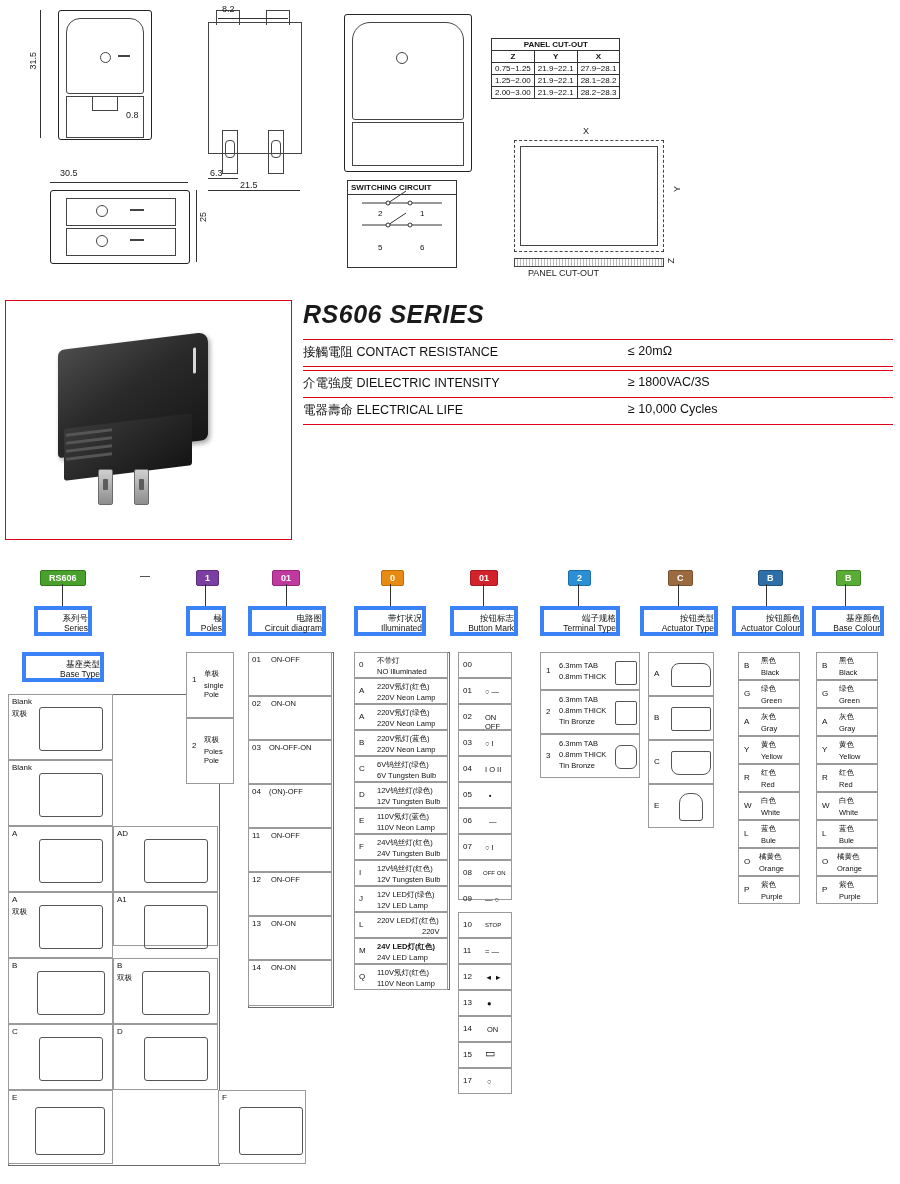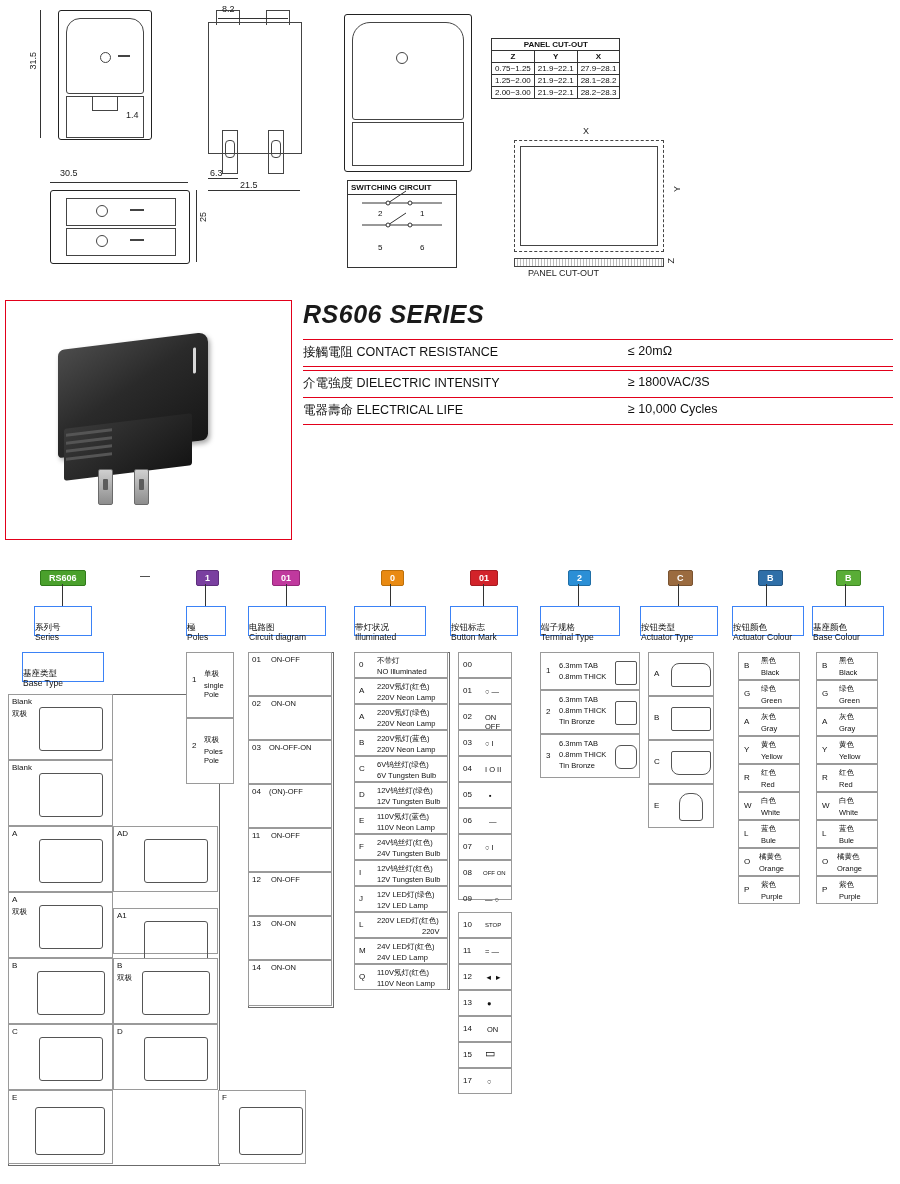--- a/index.html
+++ b/index.html
@@ -58,40 +58,40 @@
   .tag.green{background:#4aa02c;border:1px solid #2f7a19;}
   .tag.purple{background:#7a3fa0;border:1px solid #5d2e7c;}
   .tag.magenta{background:#c0399e;border:1px solid #95277a;}
   .tag.orange{background:#e98a12;border:1px solid #bb6f0a;}
   .tag.red{background:#d2232a;border:1px solid #a51b21;}
   .tag.blue{background:#2b8fd6;border:1px solid #1f6ea6;}
   .tag.brown{background:#9b6b3f;border:1px solid #7a5330;}
   .tag.steel{background:#2f6fa8;border:1px solid #23547f;}
   .tag.lgreen{background:#59ad36;border:1px solid #3d8522;}
   .box{position:absolute;border:1px solid #6b6b6b;background:#fff;}
-  .hdrbox{position:absolute;border:1px solid #3b82f6;background:#fff;text-align:left;font-size:8.5px;line-height:10px;padding-top:15px;box-sizing:border-box;}
+  .hdrbox{position:absolute;border:4px solid #3b82f6;background:#fff;text-align:right;font-size:8.5px;line-height:10px;padding-top:3px;box-sizing:border-box;}
   .cellbox{position:absolute;border:1px solid #9a9a9a;background:#fff;box-sizing:border-box;font-size:7.5px;}
   .lbl2{position:absolute;font-size:7.5px;line-height:9px;}
   .code{position:absolute;font-size:8px;font-weight:normal;}
 </style>
 </head>
 <body>
 
 <div id="drawing">
 
   <div class="sw-outline abs" style="left:58px;top:10px;width:92px;height:128px;"></div>
   <div class="abs" style="left:66px;top:18px;width:76px;height:74px;border:1px solid #444;border-radius:14px 14px 3px 3px;background:#fff;"></div>
   <div class="abs" style="left:100px;top:52px;width:9px;height:9px;border:1px solid #444;border-radius:50%;"></div>
   <div class="abs" style="left:118px;top:55px;width:12px;height:2px;background:#444;"></div>
   <div class="abs" style="left:66px;top:96px;width:76px;height:40px;border:1px solid #444;"></div>
   <div class="abs" style="left:92px;top:96px;width:24px;height:14px;border:1px solid #444;border-top:none;"></div>
 
   <div class="line-v" style="left:40px;top:10px;height:128px;"></div>
   <div class="abs vtxt dimtxt" style="left:28px;top:52px;">31.5</div>
-  <div class="abs dimtxt" style="left:126px;top:110px;">1.4</div>
+  <div class="abs dimtxt" style="left:126px;top:110px;">0.8</div>
   <div class="line-h" style="left:50px;top:182px;width:138px;"></div>
   <div class="abs dimtxt" style="left:60px;top:168px;">30.5</div>
 
   <div class="sw-outline abs" style="left:50px;top:190px;width:138px;height:72px;"></div>
   <div class="abs" style="left:66px;top:198px;width:108px;height:26px;border:1px solid #444;"></div>
   <div class="abs" style="left:66px;top:228px;width:108px;height:26px;border:1px solid #444;"></div>
   <div class="abs" style="left:96px;top:205px;width:10px;height:10px;border:1px solid #444;border-radius:50%;"></div>
   <div class="abs" style="left:130px;top:209px;width:14px;height:2px;background:#444;"></div>
   <div class="abs" style="left:96px;top:235px;width:10px;height:10px;border:1px solid #444;border-radius:50%;"></div>
   <div class="abs" style="left:130px;top:239px;width:14px;height:2px;background:#444;"></div>
@@ -289,21 +289,21 @@
   </div>
   <div class="cellbox" style="left:113px;top:266px;width:105px;height:66px;">
     <div class="code" style="left:3px;top:2px;">AD</div>
     <div class="abs" style="left:30px;top:12px;width:62px;height:42px;border:1px solid #555;border-radius:3px;"></div>
   </div>
   <div class="cellbox" style="left:8px;top:332px;width:105px;height:66px;">
     <div class="code" style="left:3px;top:2px;">A</div>
     <div class="lbl2" style="left:3px;top:14px;">双极</div>
     <div class="abs" style="left:30px;top:12px;width:62px;height:42px;border:1px solid #555;border-radius:3px;"></div>
   </div>
-  <div class="cellbox" style="left:113px;top:348px;width:105px;height:46px;">
+  <div class="cellbox" style="left:113px;top:332px;width:105px;height:54px;">
     <div class="code" style="left:3px;top:2px;">A1</div>
     <div class="abs" style="left:30px;top:12px;width:62px;height:42px;border:1px solid #555;border-radius:3px;"></div>
   </div>
   <div class="cellbox" style="left:8px;top:398px;width:105px;height:66px;">
     <div class="code" style="left:3px;top:2px;">B</div>
     <div class="abs" style="left:28px;top:12px;width:66px;height:42px;border:1px solid #555;border-radius:3px;"></div>
   </div>
   <div class="cellbox" style="left:113px;top:398px;width:105px;height:66px;">
     <div class="code" style="left:3px;top:2px;">B</div>
     <div class="lbl2" style="left:3px;top:14px;">双极</div>
@@ -422,21 +422,21 @@
     <div class="lbl2" style="left:22px;top:3px;">12V LED灯(绿色)</div>
     <div class="lbl2" style="left:22px;top:14px;">12V LED Lamp</div>
   </div>
   <div class="cellbox" style="left:354px;top:352px;width:94px;height:26px;">
     <div class="code" style="left:4px;top:7px;">L</div>
     <div class="lbl2" style="left:22px;top:3px;">220V LED灯(红色)</div>
     <div class="lbl2" style="left:22px;top:14px;margin-left:45px;">220V LED Lamp</div>
   </div>
   <div class="cellbox" style="left:354px;top:378px;width:94px;height:26px;">
     <div class="code" style="left:4px;top:7px;">M</div>
-    <div class="lbl2" style="left:22px;top:3px;">24V LED灯(红色)</div>
+    <div class="lbl2" style="left:22px;top:3px;font-weight:bold;">24V LED灯(红色)</div>
     <div class="lbl2" style="left:22px;top:14px;">24V LED Lamp</div>
   </div>
   <div class="cellbox" style="left:354px;top:404px;width:94px;height:26px;">
     <div class="code" style="left:4px;top:7px;">Q</div>
     <div class="lbl2" style="left:22px;top:3px;">110V氖灯(红色)</div>
     <div class="lbl2" style="left:22px;top:14px;">110V Neon Lamp</div>
   </div>
 
   <div class="cellbox" style="left:458px;top:92px;width:54px;height:26px;">
     <div class="code" style="left:4px;top:7px;">00</div>

